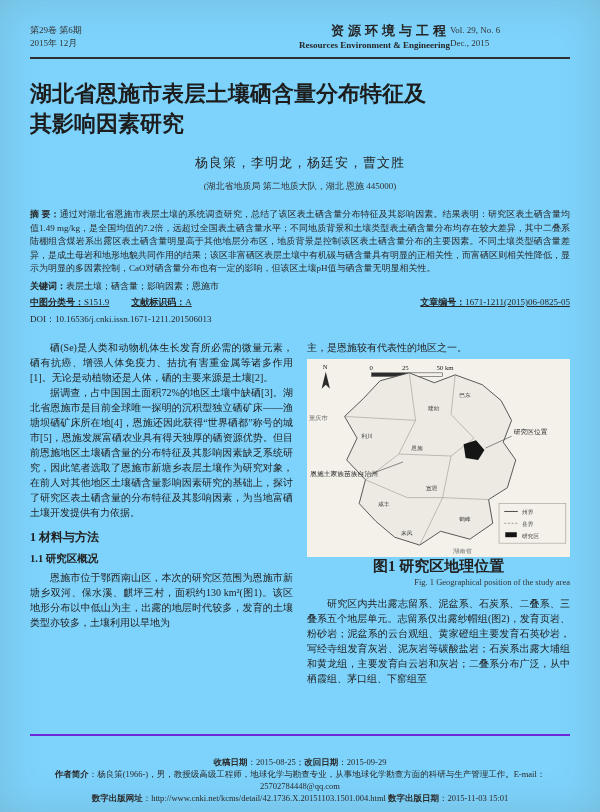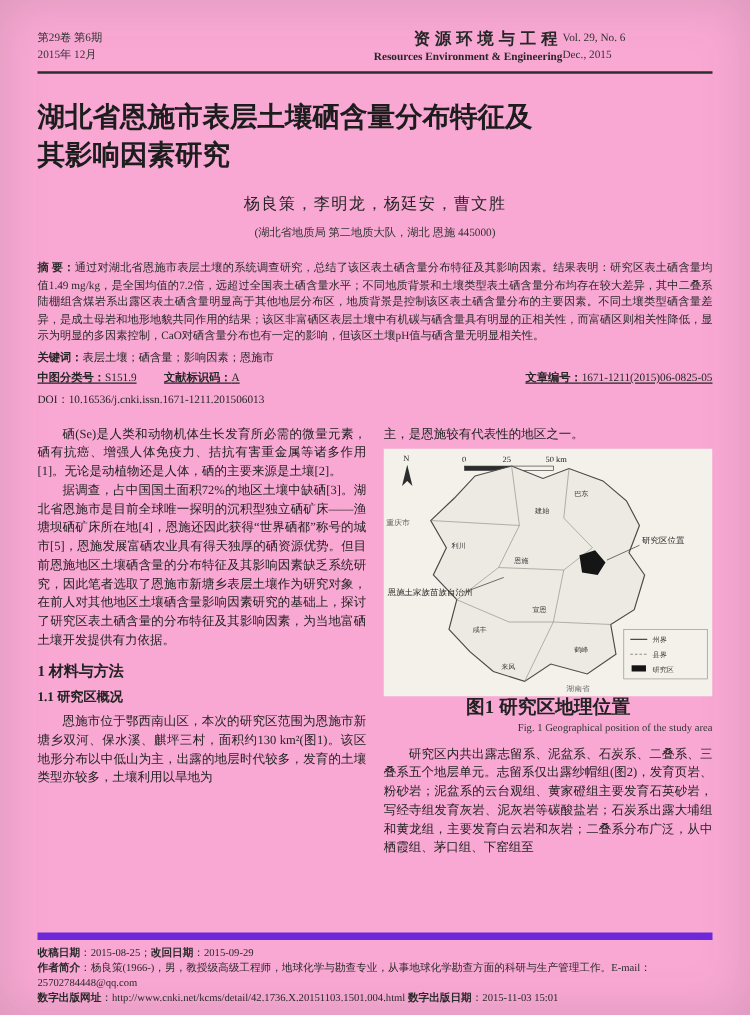--- a/index.html
+++ b/index.html
@@ -5,21 +5,21 @@
   * { margin:0; padding:0; box-sizing:border-box; }
   body {
     width:600px; height:812px;
     background:#dedcd5;
     font-family:"Liberation Serif", serif;
     color:#262626;
     -webkit-font-smoothing:antialiased;
   }
   .page {
     width:600px; height:812px;
-    background:#f9a8d4;
+    background:#7dd3fc;
     padding:24px 30px 8px 30px;
     position:relative;
     overflow:hidden;
     box-shadow:inset 0 0 40px rgba(80,75,65,.18);
   }
   
   .masthead { display:flex; justify-content:space-between; align-items:flex-start; font-size:9px; line-height:13px; }
   .mast-left, .mast-right { width:120px; color:#333; }
   .mast-right { text-align:left; }
   .mast-center { text-align:right; flex:1; }
@@ -46,21 +46,21 @@
   .subsec { font-size:10.5px; font-weight:bold; margin:2px 0 4px 0; }
   
   figure { margin:4px 0 6px 0; }
   figure svg { display:block; width:263px; height:198px; background:#f3f1ea; }
   .cap-cn { text-align:center; font-size:15px; font-weight:bold; margin-top:2px; }
   .cap-en { text-align:right; font-size:8.5px; color:#333; margin-top:1px; }
   .t6 { font-size:6.5px; fill:#222; font-family:"Liberation Serif", serif; }
   .t5 { font-size:5.5px; fill:#3a3a3a; font-family:"Liberation Serif", serif; }
   .t5n { font-size:6px; fill:#666; font-family:"Liberation Serif", serif; }
   
-  .footer { position:absolute; left:30px; right:30px; bottom:8px; border-top:6px solid #6d28d9; padding-top:4px; font-size:8.5px; line-height:12px; color:#2a2a2a; }
+  .footer { position:absolute; left:30px; right:30px; bottom:8px; border-top:2px solid #6d28d9; padding-top:20px; font-size:8.5px; line-height:12px; color:#2a2a2a;text-align:center; }
   .footer .b { font-weight:bold; }
   .footer a { color:#2a2a2a; text-decoration:none; }
 </style>
 </head>
 <body>
 
 <div class="page">
 
   <div class="masthead">
     <div class="mast-left">

